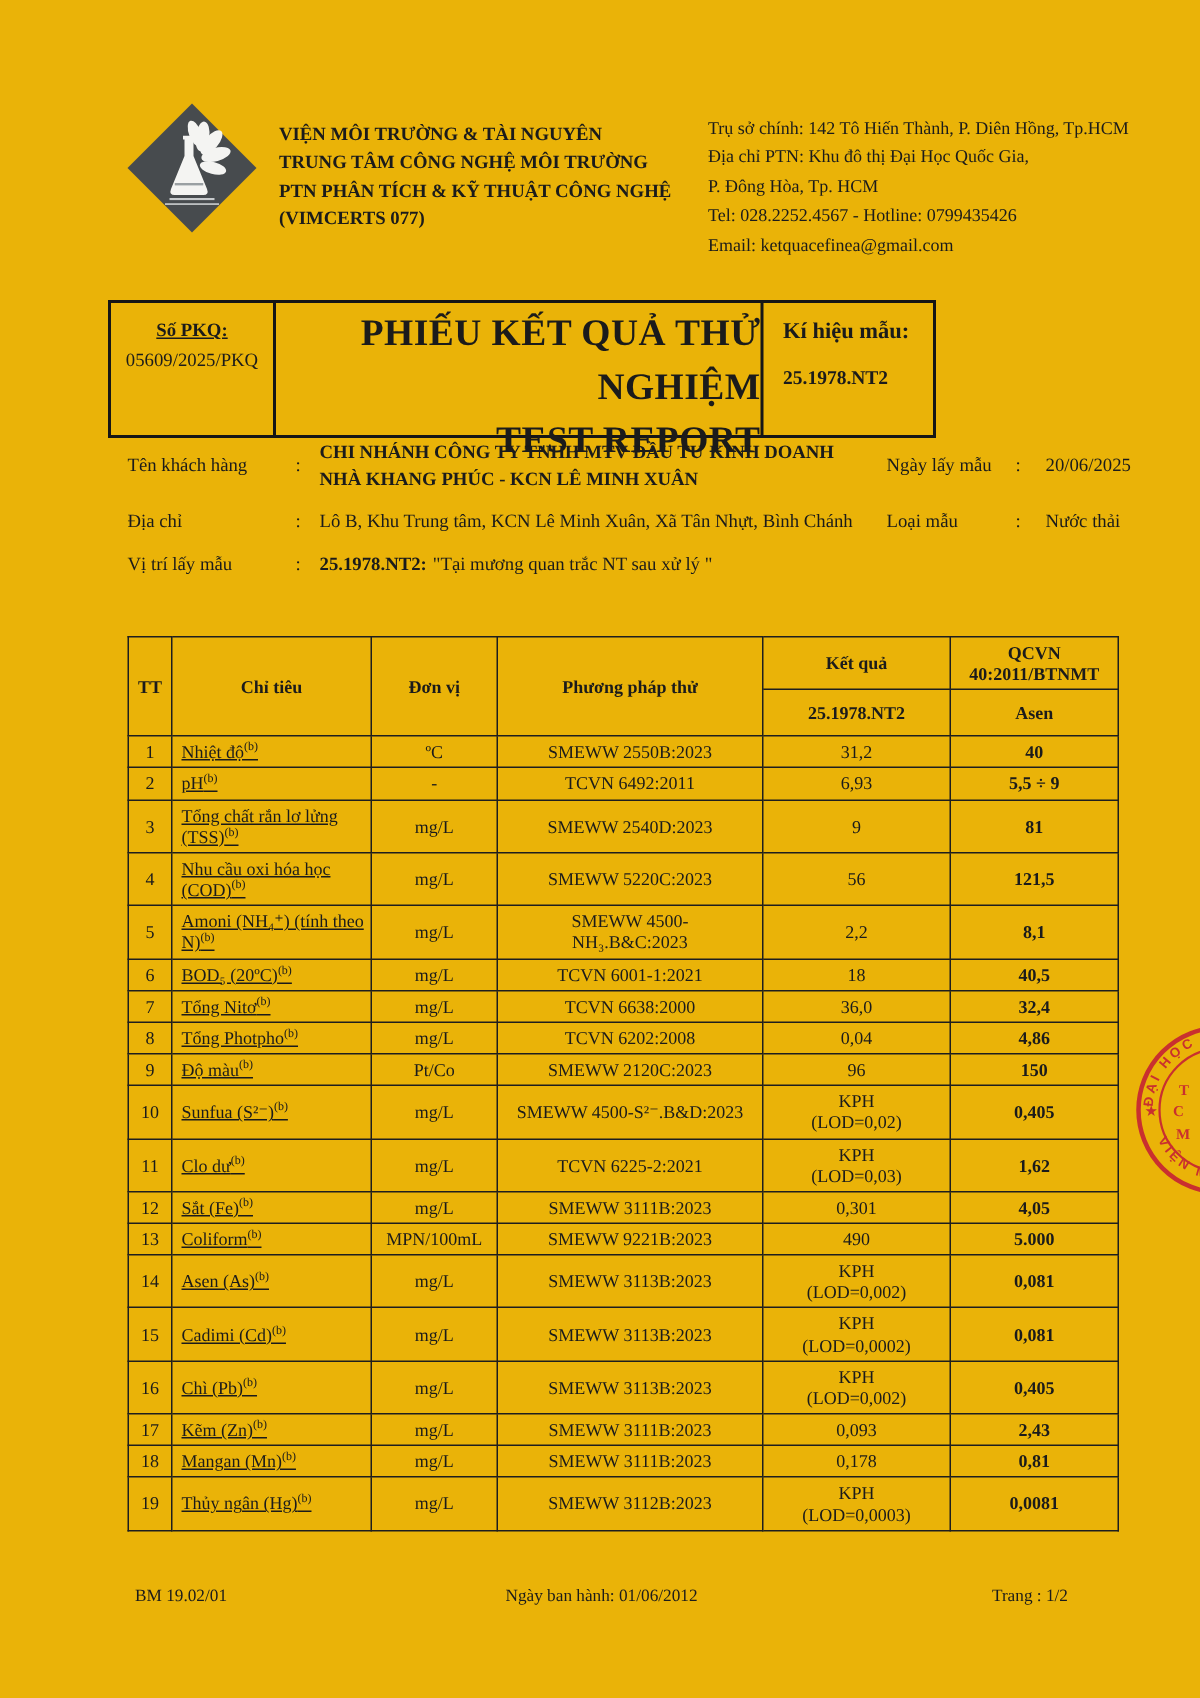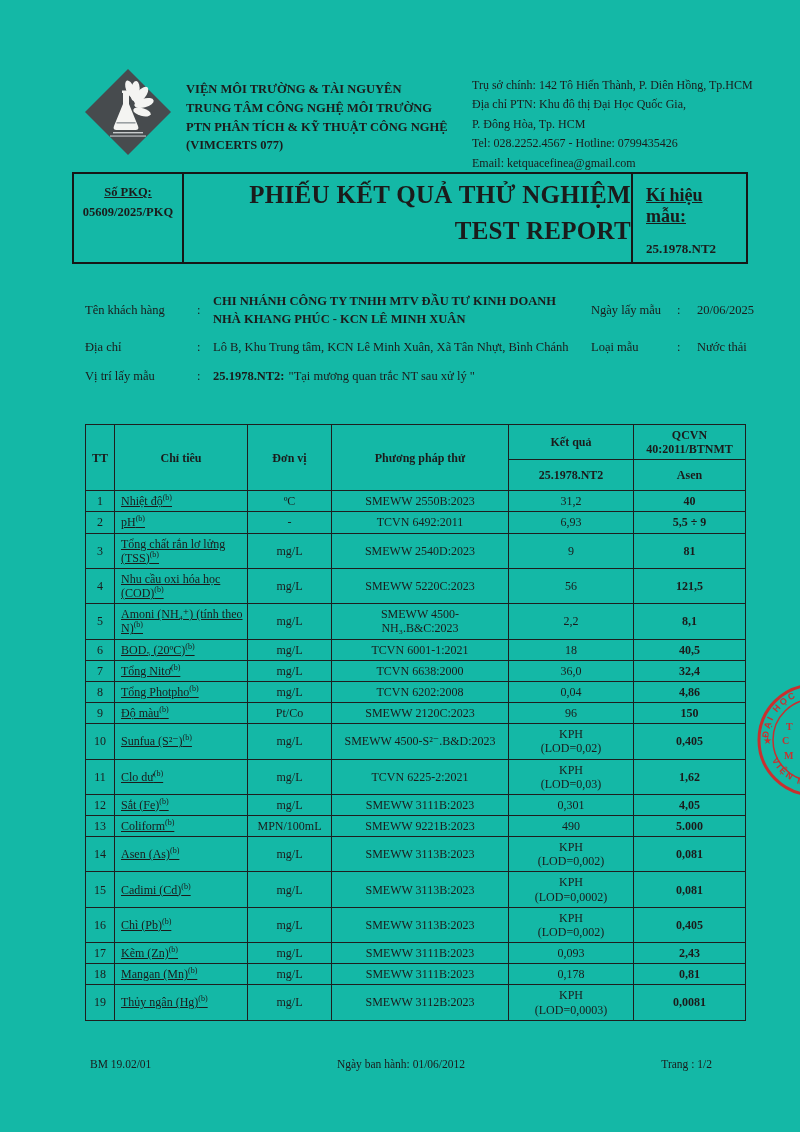--- a/index.html
+++ b/index.html
@@ -1,38 +1,38 @@
 <!DOCTYPE html>
 <html><head>
 <meta charset="utf-8">
 <style>
   html,body{margin:0;padding:0;background:#ffffff;}
   .page{
-    position:relative;width:800px;height:1132px;background:#14b8a6;
+    position:relative;width:800px;height:1132px;background:#eab308;
     font-family:"Liberation Serif","DejaVu Serif",serif;color:#1b1b1b;
     overflow:hidden;
   }
   
   .header{position:absolute;top:66px;left:82px;right:44px;display:flex;}
   .logo-wrap{width:92px;height:92px;flex:0 0 92px;}
   .org-block{width:276px;margin-left:12px;padding-top:14px;
     font-weight:bold;font-size:12.5px;line-height:1.5;}
   .contact-block{flex:1;margin-left:10px;padding-top:10px;
     font-size:12px;line-height:1.62;}
   
-  .title-block{position:absolute;top:172px;left:72px;width:676px;height:92px;
+  .title-block{position:absolute;top:200px;left:72px;width:552px;height:92px;
     border:2.5px solid #161616;display:flex;box-sizing:border-box;}
   .tb-left{width:110px;flex:0 0 110px;border-right:2px solid #161616;
     text-align:center;padding-top:11px;box-sizing:border-box;}
   .tb-left .lbl{font-weight:bold;font-size:12.5px;text-decoration:underline;}
-  .tb-left .val{font-weight:bold;font-size:12.5px;margin-top:5px;}
+  .tb-left .val{font-weight:normal;font-size:12.5px;margin-top:5px;}
   .tb-center{flex:1;border-right:2px solid #161616;text-align:right;padding-top:3px;}
   .tb-center .t1,.tb-center .t2{font-weight:bold;font-size:25px;line-height:1.42;letter-spacing:.3px;}
   .tb-right{width:113px;flex:0 0 113px;padding:11px 0 0 13px;box-sizing:border-box;}
-  .tb-right .lbl{font-weight:bold;font-size:18px;text-decoration:underline;}
+  .tb-right .lbl{font-weight:bold;font-size:15px;}
   .tb-right .val{font-weight:bold;font-size:13px;margin-top:14px;}
   
   .info{position:absolute;top:293px;left:85px;width:672px;font-size:12.5px;}
   .info-row{display:flex;margin-bottom:11px;align-items:center;}
   .i-label{width:112px;flex:0 0 112px;}
   .i-colon{width:16px;flex:0 0 16px;}
   .i-value{width:366px;flex:0 0 366px;line-height:1.4;margin-right:12px;}
   .i-value.bold{font-weight:bold;}
   .i-label2{width:86px;flex:0 0 86px;}
   .i-colon2{width:20px;flex:0 0 20px;}

